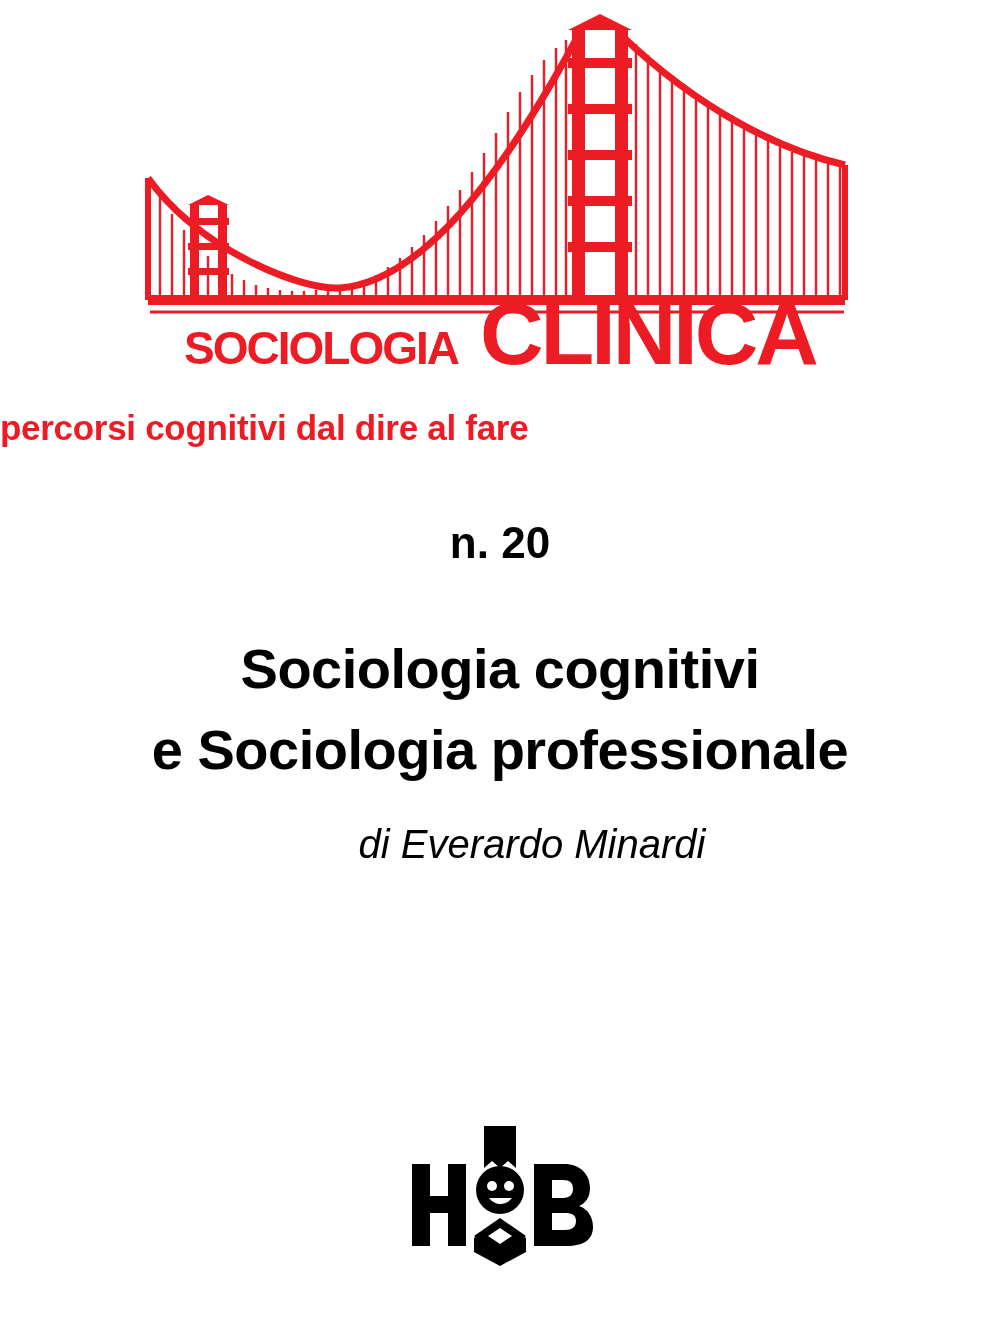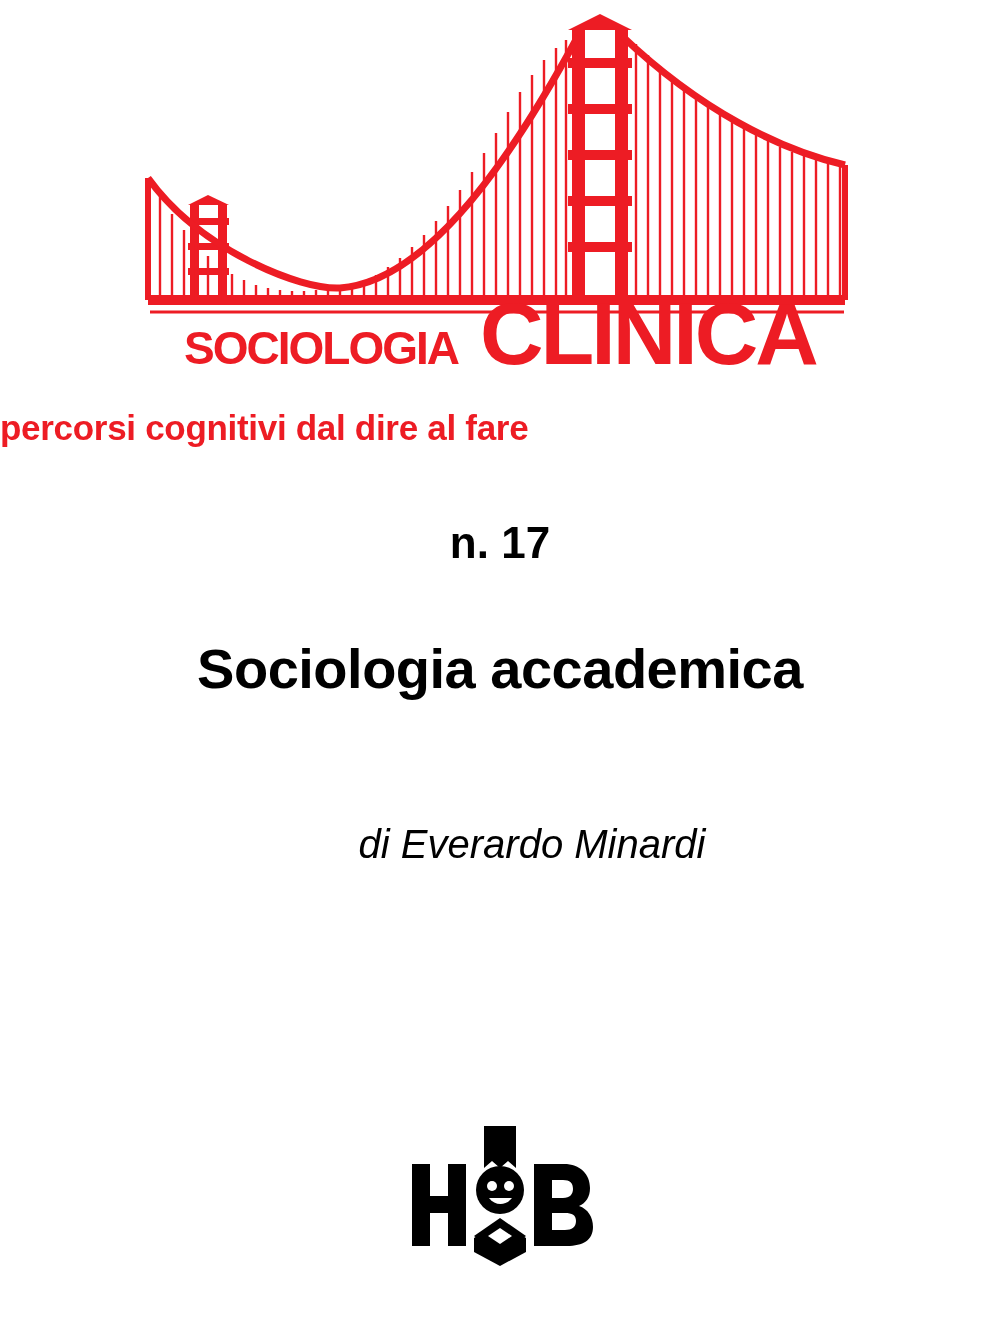--- a/index.html
+++ b/index.html
@@ -224,24 +224,25 @@
       </g>
     </svg>
   </div>
 
   <div class="journal-title">
     <span class="word-a">SOCIOLOGIA</span><span class="word-b">CLINICA</span>
   </div>
 
   <div class="journal-subtitle">percorsi cognitivi dal dire al fare</div>
 
-  <div class="issue-number">n. 17</div>
+  <div class="issue-number">n. 20</div>
 
   <div class="book-title">
-    <span class="line">Sociologia accademica</span>
+    <span class="line">Sociologia cognitivi</span>
+    <span class="line">e Sociologia professionale</span>
   </div>
 
   <div class="author">di Everardo Minardi</div>
 
   <div class="publisher-logo">
     <svg width="200" height="150" viewBox="0 0 200 150" aria-hidden="true">
       <g fill="#000000">
 
         <path d="M12 46 L30 46 L30 78 L48 78 L48 46 L66 46 L66 128 L48 128 L48 95 L30 95 L30 128 L12 128 Z"></path>
 

